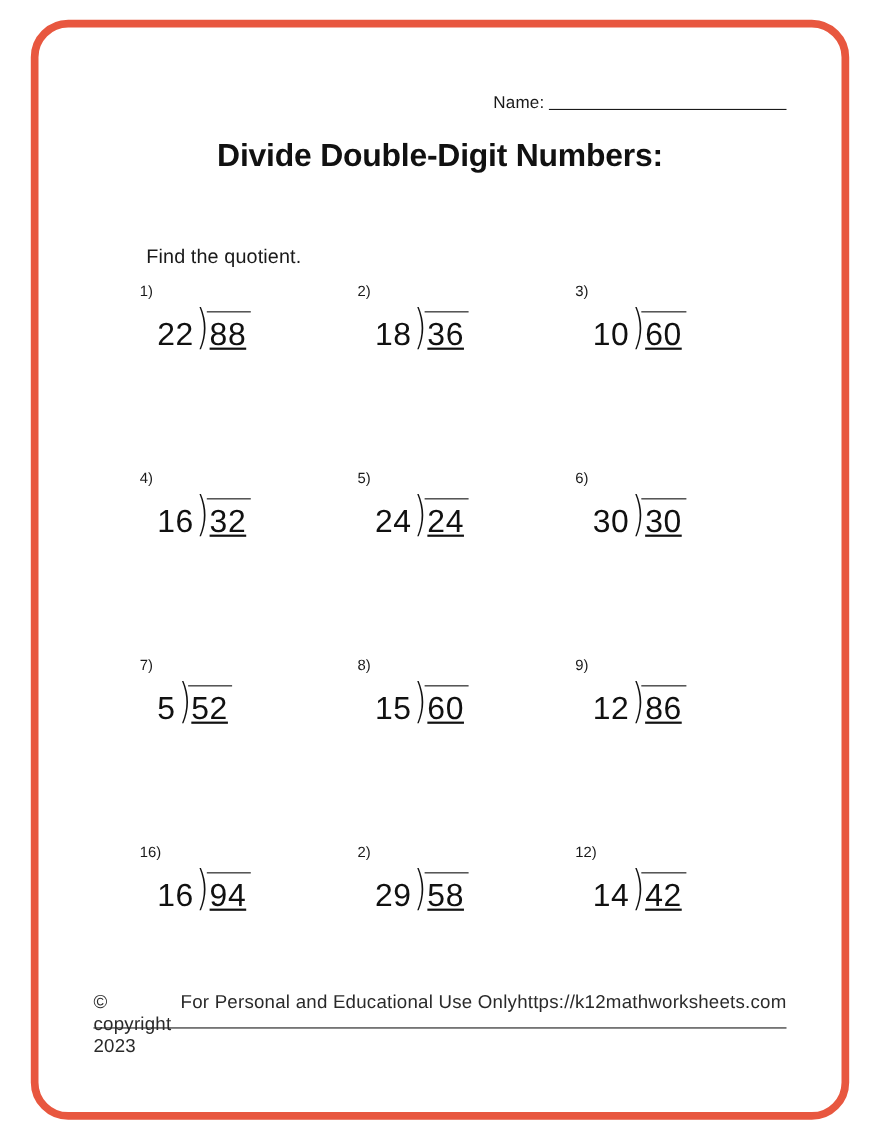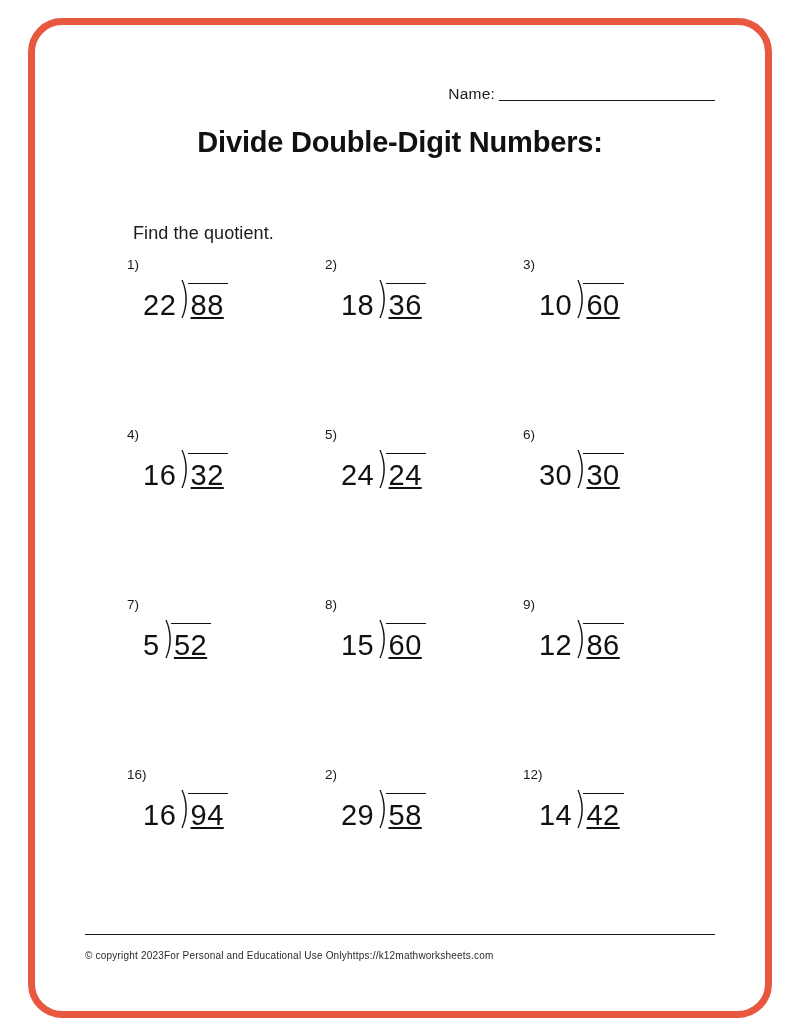--- a/index.html
+++ b/index.html
@@ -161,21 +161,21 @@
     bottom: 46px;
     border-top: 1.6px solid #1a1a1a;
   }
   .footer {
     position: absolute;
     left: 10px;
     right: 10px;
     bottom: 20px;
     display: flex;
     justify-content: flex-start;
-    font-size: 10px;
+    font-size: 17px;
     color: #2a2a2a;
     letter-spacing: 0.2px;
   }
   .footer .mid { flex: 0 0 auto; }
 </style>
 </head>
 <body>
 
 <div class="page">
   <div class="frame">

